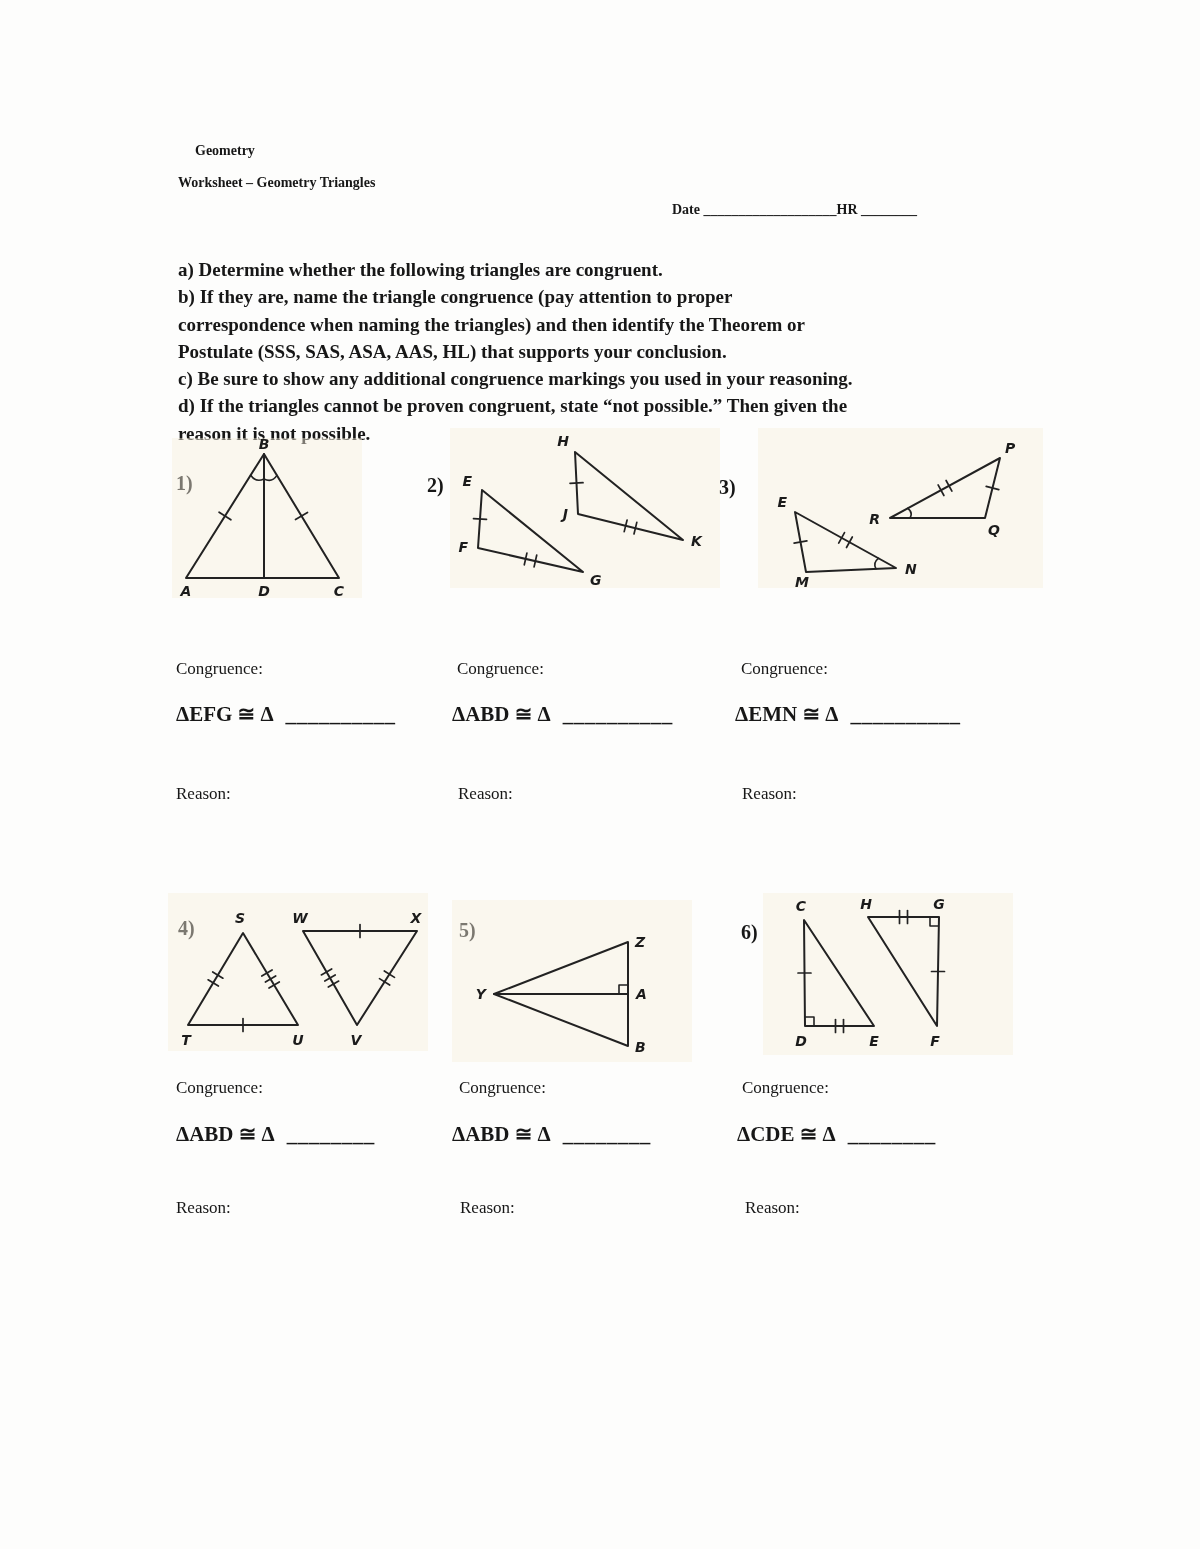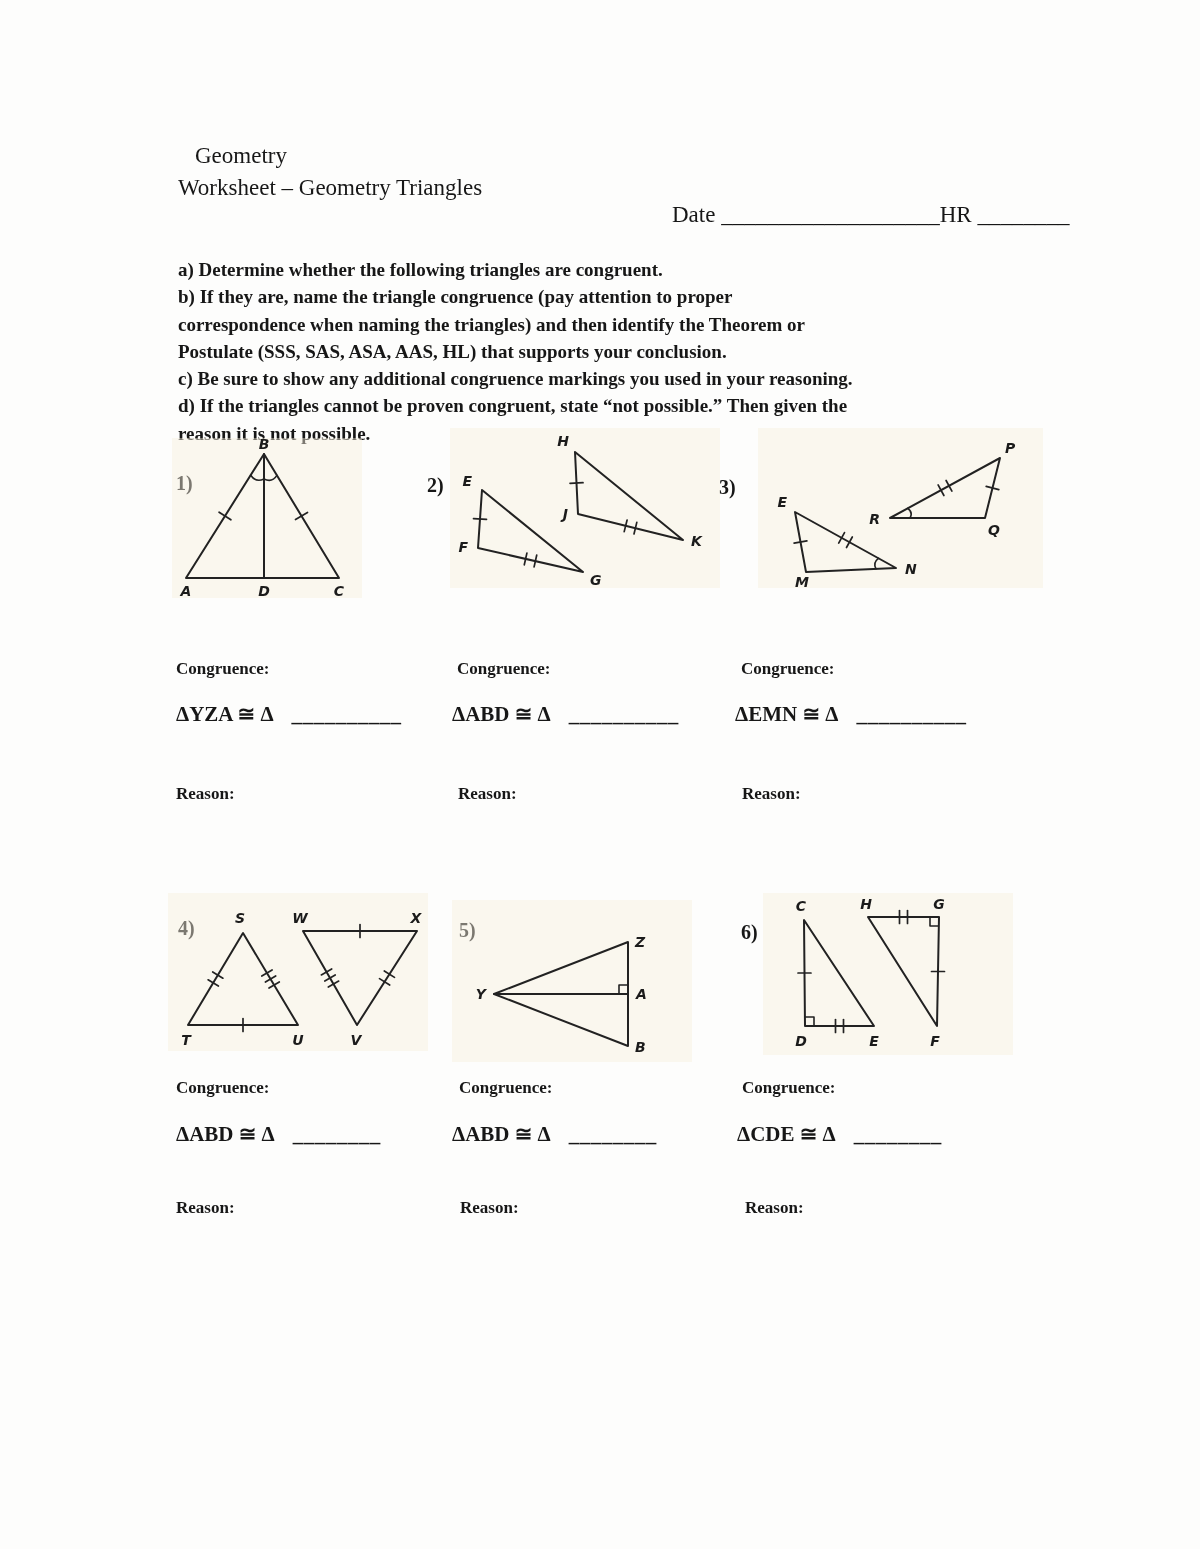--- a/index.html
+++ b/index.html
@@ -1,27 +1,27 @@
 <!DOCTYPE html>
 <html><head>
 <meta charset="utf-8">
 <style>
   html,body { margin:0; padding:0; background:#e9e9e9; }
   .page {
     position:relative; width:1200px; height:1549px; margin:0 auto;
     background:#fdfdfc; color:#171717; overflow:hidden;
     font-family:"Liberation Serif", serif;
   }
-  .abs { position:absolute; white-space:nowrap;font-weight:bold; }
-  .hdr  { font-size:23px; font-weight:normal; }
+  .abs { position:absolute; white-space:nowrap; }
+  .hdr  { font-size:14px; font-weight:bold; }
   .instr { font-size:19px; font-weight:bold; line-height:27.3px; white-space:nowrap; }
   .fig-num { font-size:20px; font-weight:bold; }
   .small-label { font-size:17px; }
   .statement { font-size:21px; font-weight:bold; }
-  .statement .blank { margin-left:18px; letter-spacing:0.5px; }
+  .statement .blank { margin-left:12px; letter-spacing:0.5px; }
   svg.fig { position:absolute; background:rgba(246,240,222,0.45); overflow:visible; }
   svg.fig line, svg.fig path { stroke:#222; stroke-width:2; fill:none; stroke-linecap:round; stroke-linejoin:round; }
   svg.fig .tick { stroke-width:1.7; }
   svg.fig .arc  { stroke-width:1.6; }
   svg.fig .ra   { stroke-width:1.6; }
   svg.fig text {
     font-family:"DejaVu Sans", sans-serif; font-weight:700; font-style:italic;
     font-size:14px; fill:#1b1b1b; stroke:none;
   }
 </style>
@@ -101,21 +101,21 @@
     <text x="122" y="96" text-anchor="end">R</text>
     <text x="247" y="25">P</text>
     <text x="230" y="107">Q</text>
   </svg>
 
   <div class="abs small-label" style="left:176px; top:659px">Congruence:</div>
   <div class="abs small-label" style="left:457px; top:659px">Congruence:</div>
   <div class="abs small-label" style="left:741px; top:659px">Congruence:</div>
 
   <div class="abs statement" style="left:176px; top:702px">
-    <span>ΔYZA ≅ Δ</span><span class="blank">__________</span>
+    <span>ΔEFG ≅ Δ</span><span class="blank">__________</span>
   </div>
   <div class="abs statement" style="left:452px; top:702px">
     <span>ΔABD ≅ Δ</span><span class="blank">__________</span>
   </div>
   <div class="abs statement" style="left:735px; top:702px">
     <span>ΔEMN ≅ Δ</span><span class="blank">__________</span>
   </div>
 
   <div class="abs small-label" style="left:176px; top:784px">Reason:</div>
   <div class="abs small-label" style="left:458px; top:784px">Reason:</div>

